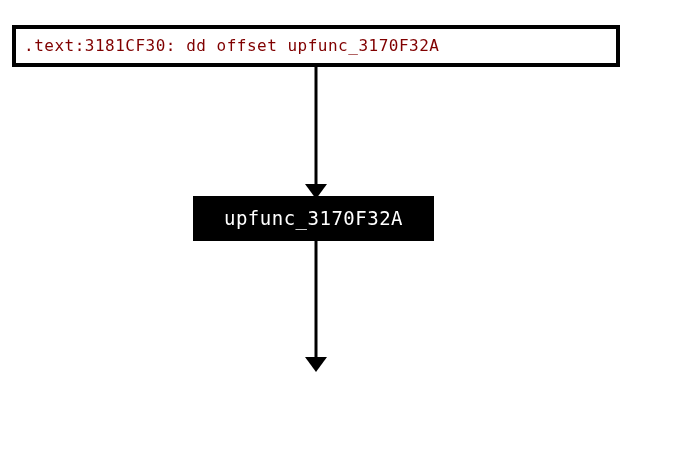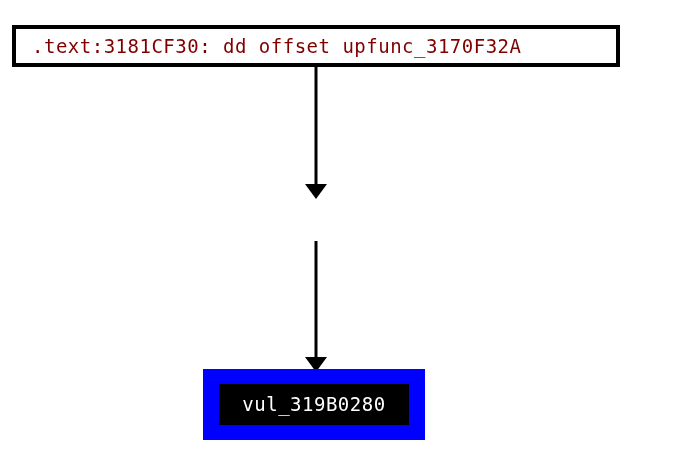--- a/index.html
+++ b/index.html
@@ -32,24 +32,24 @@
     height: 42px;
     box-sizing: border-box;
     border: 4px solid #000000;
     background: #ffffff;
     display: flex;
     align-items: center;
     justify-content: flex-start;
   }
   .node-xref .node-text {
     color: #800000;
-    font-size: 19px;
+    font-size: 16px;
     letter-spacing: 0.5px;
     white-space: pre;
-    padding-left: 16px;
+    padding-left: 8px;
     line-height: 1;
   }
 
   
   .node-func {
     position: absolute;
     left: 193px;
     top: 196px;
     width: 241px;
     height: 45px;
@@ -133,21 +133,19 @@
     <g>
       <line x1="316" y1="241" x2="316" y2="357" stroke="#000000" stroke-width="3"></line>
       <polygon points="305,357 327,357 316,372" fill="#000000"></polygon>
     </g>
   </svg>
 
   <div class="node-xref">
     <span class="node-text">.text:3181CF30: dd offset upfunc_3170F32A</span>
   </div>
 
+  <div class="node-func">
+    <span class="node-text">upfunc_3170F32A</span>
+  </div>
 
-  <div class="node-vuln">
-    <div class="inner">
-      <span class="node-text">vul_319B0280</span>
-    </div>
-  </div>
 
 
 </div>
 
 </body></html>

